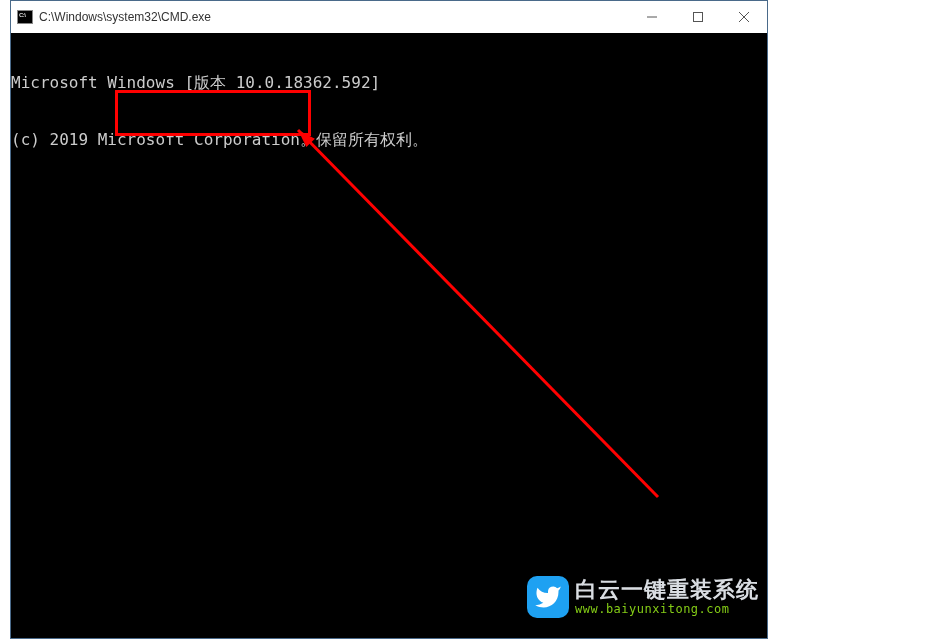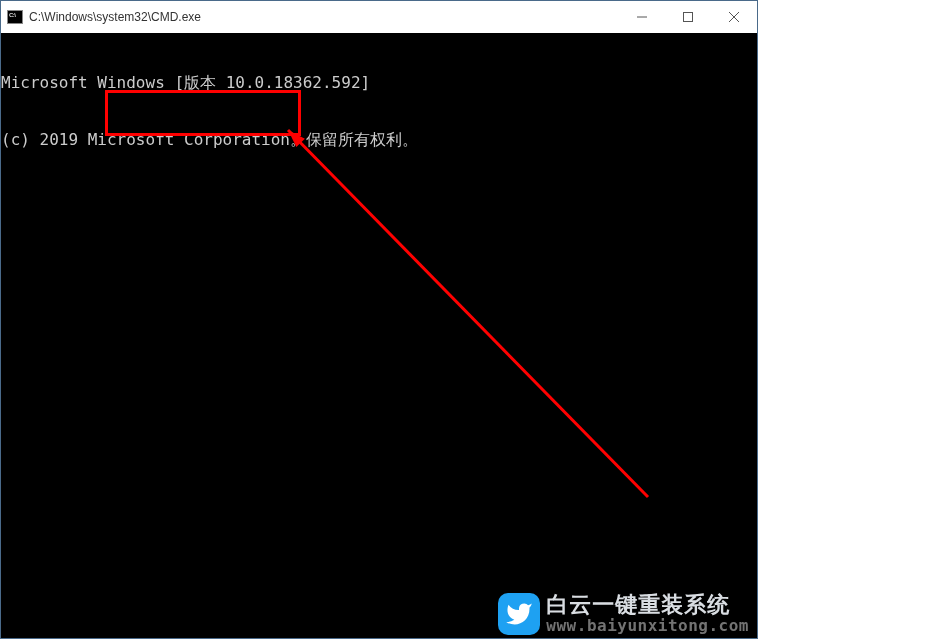--- a/index.html
+++ b/index.html
@@ -2,21 +2,21 @@
 <html><head>
   <meta charset="utf-8">
   <style>
     * { box-sizing: border-box; margin: 0; padding: 0; }
     html, body { width: 946px; height: 639px; overflow: hidden; font-family: "Segoe UI", Arial, sans-serif; }
     .window {
       width: 758px; height: 639px;
       border: 1px solid #4a6a8a;
       background: #000;
       position: relative;
-      display: flex; flex-direction: column;
+      display: flex; flex-direction: column; margin-left: 10px;
     }
     .titlebar {
       height: 32px;
       background: #fff;
       display: flex; align-items: center;
       justify-content: space-between;
       position: relative;
     }
     .title-left {
       display: flex; align-items: center;
@@ -63,34 +63,34 @@
       position: absolute;
       border: 3px solid #ff0000;
       pointer-events: none;
     }
     .callout-arrow {
       position: absolute;
       pointer-events: none;
     }
     .watermark {
       position: absolute;
-      right: 8px; bottom: 3px;
+      right: 8px; bottom: 20px;
       display: flex; align-items: center;
       gap: 6px;
     }
     .wm-icon {
       width: 42px; height: 42px;
       background: #1ea1f2;
       border-radius: 10px;
       display: flex; align-items: center; justify-content: center;
     }
     .wm-icon svg { width: 28px; height: 28px; fill: #fff; }
     .wm-text { display: flex; flex-direction: column; line-height: 1.1; }
     .wm-cn { color: #d9dde2; font-size: 22px; font-weight: 600; letter-spacing: 1px; }
-    .wm-en { color: #737373; font-size: 16px; letter-spacing: 0.5px; font-weight: bold; }
+    .wm-en { color: #84cc16; font-size: 12px; letter-spacing: 0.5px; }
   </style>
 </head>
 <body>
 
 <div class="window">
 
   <div class="titlebar">
     <div class="title-left">
       <span class="app-icon"></span>
       <span class="title-text">C:\Windows\system32\CMD.exe</span>

